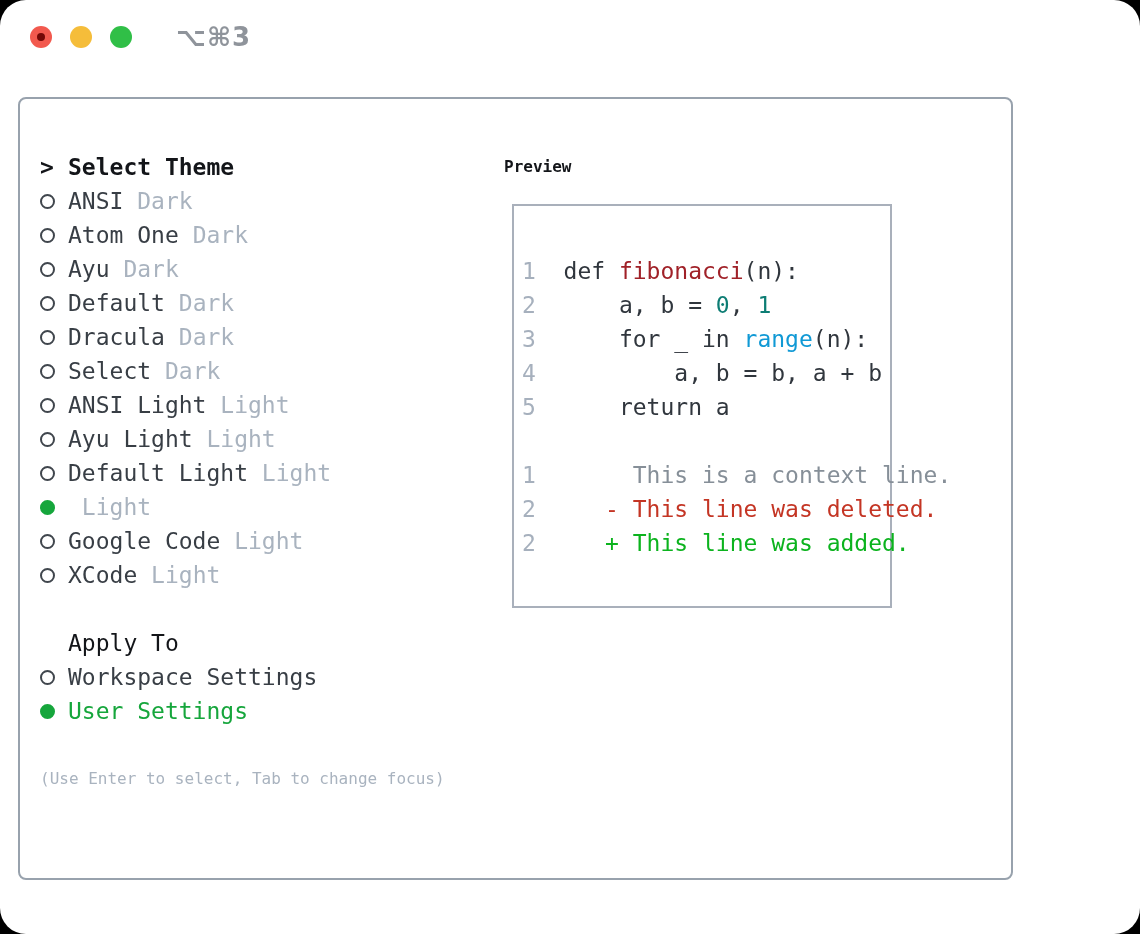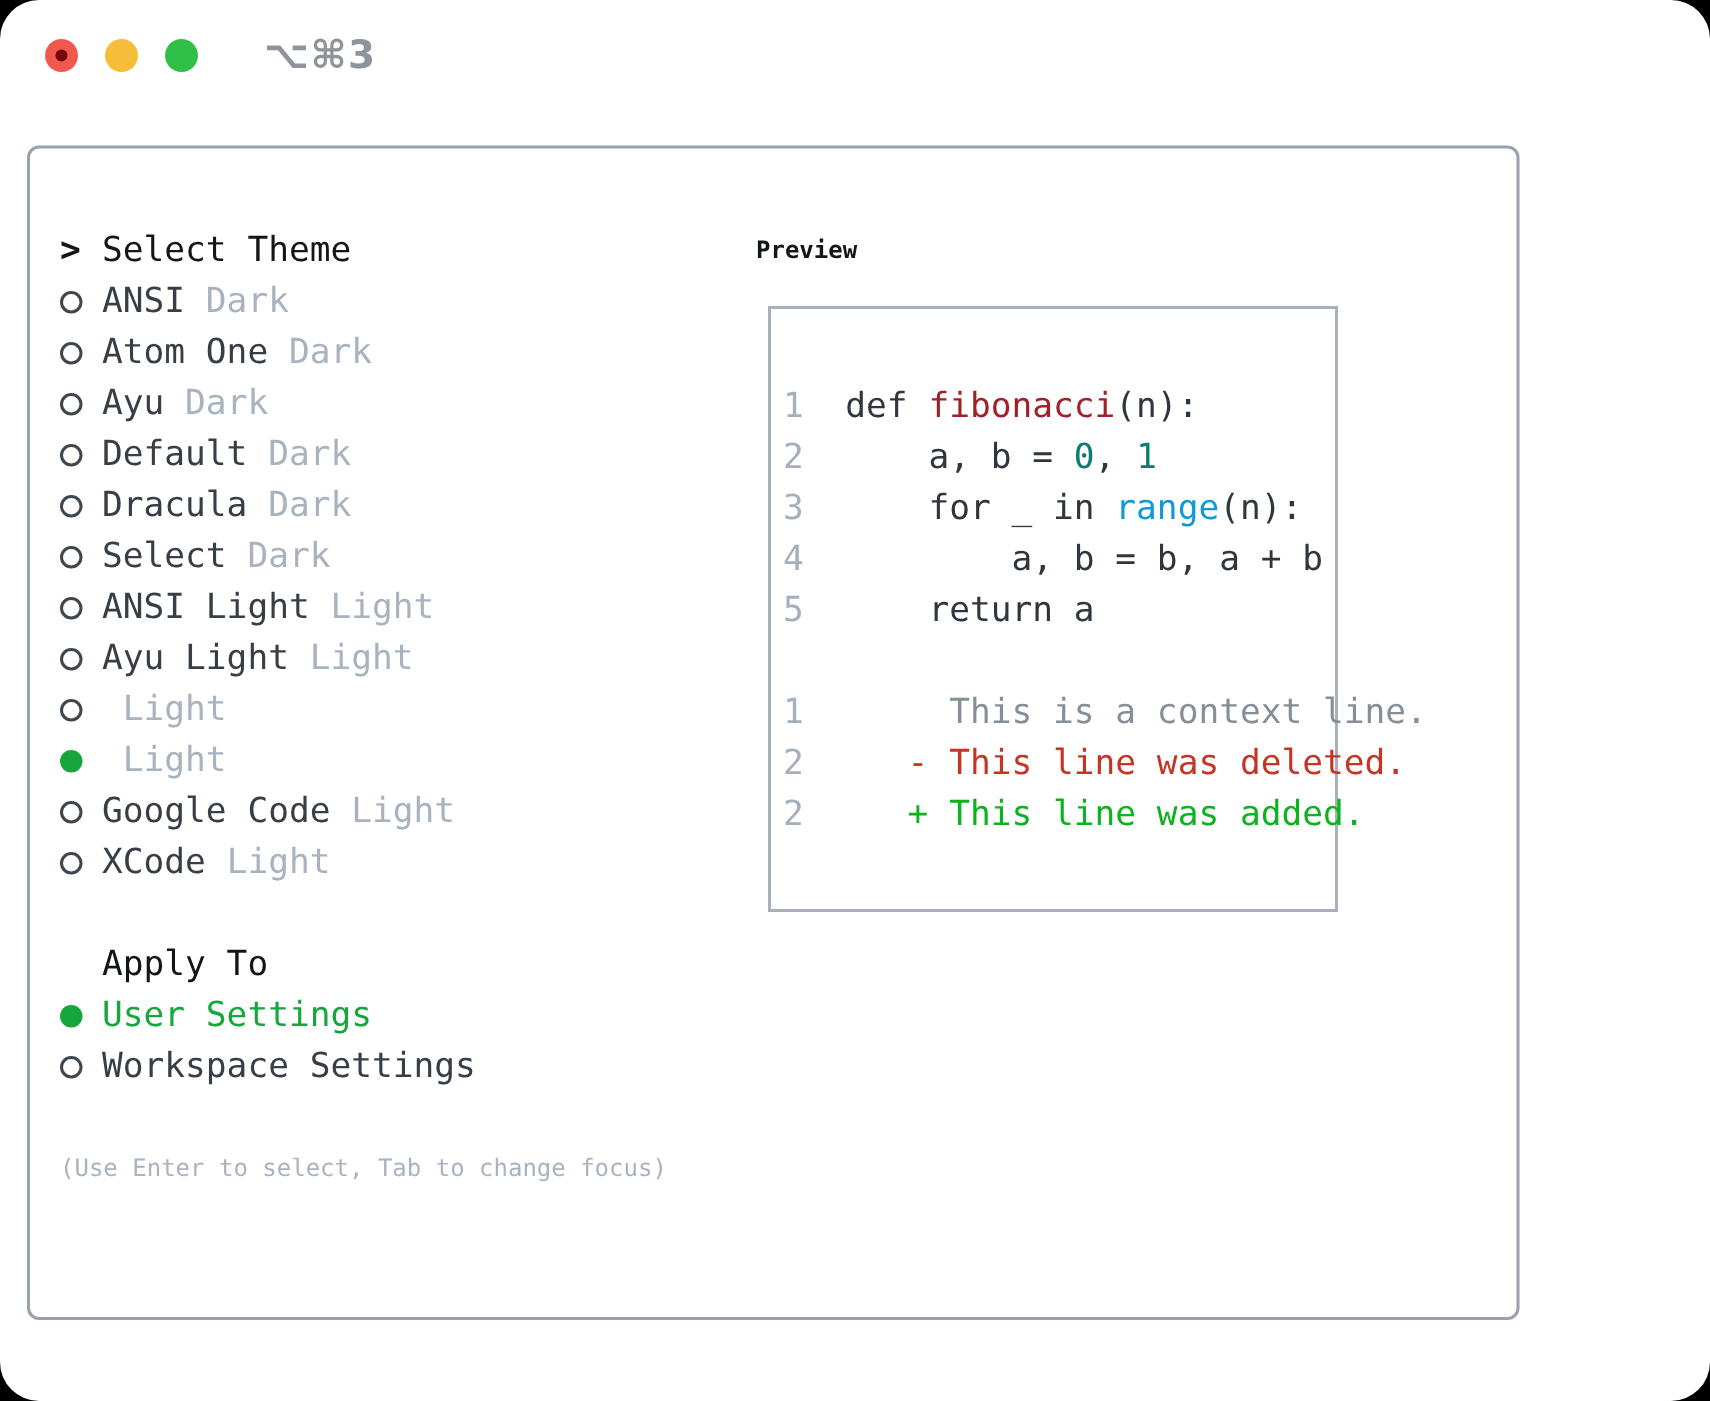--- a/index.html
+++ b/index.html
@@ -60,21 +60,21 @@
     font-size:23px;line-height:34px;color:var(--text-dark);
   }
   .row{height:34px;display:flex;align-items:center;white-space:pre;}
   .bullet{width:28px;flex:0 0 28px;display:flex;align-items:center;}
   .chevron{color:var(--heading-black);font-weight:700;}
   .radio{
     box-sizing:border-box;width:15px;height:15px;border-radius:50%;
     border:2px solid #40464d;background:transparent;
   }
   .radio.sel{background:var(--accent-green);border-color:var(--accent-green);}
-  .heading-label{color:var(--heading-black);font-weight:400;}
+  .heading-label{color:var(--heading-black);font-weight:700;}
   .variant{color:var(--muted-gray);margin-left:1ch;}
   .row.selected .label{color:var(--accent-green);}
   .apply-heading .label{color:var(--heading-black);}
   .hint{
     width:420px;color:var(--muted-gray);font-size:16px;line-height:34px;
     white-space:normal;word-break:normal;
   }
   
   .preview-heading{
     position:absolute;left:484px;top:51px;height:34px;line-height:34px;
@@ -120,36 +120,36 @@
 
       <div>
           <div class="row"><span class="bullet"><span class="radio"></span></span><span class="label">ANSI</span><span class="variant">Dark</span></div>
           <div class="row"><span class="bullet"><span class="radio"></span></span><span class="label">Atom One</span><span class="variant">Dark</span></div>
           <div class="row"><span class="bullet"><span class="radio"></span></span><span class="label">Ayu</span><span class="variant">Dark</span></div>
           <div class="row"><span class="bullet"><span class="radio"></span></span><span class="label">Default</span><span class="variant">Dark</span></div>
           <div class="row"><span class="bullet"><span class="radio"></span></span><span class="label">Dracula</span><span class="variant">Dark</span></div>
           <div class="row"><span class="bullet"><span class="radio"></span></span><span class="label">Select</span><span class="variant">Dark</span></div>
           <div class="row"><span class="bullet"><span class="radio"></span></span><span class="label">ANSI Light</span><span class="variant">Light</span></div>
           <div class="row"><span class="bullet"><span class="radio"></span></span><span class="label">Ayu Light</span><span class="variant">Light</span></div>
-          <div class="row"><span class="bullet"><span class="radio"></span></span><span class="variant">Light</span></div>
+          <div class="row"><span class="bullet"><span class="radio"></span></span><span class="label">Default Light</span><span class="variant">Light</span></div>
           <div class="row selected"><span class="bullet"><span class="radio sel"></span></span><span class="variant">Light</span></div>
           <div class="row"><span class="bullet"><span class="radio"></span></span><span class="label">Google Code</span><span class="variant">Light</span></div>
           <div class="row"><span class="bullet"><span class="radio"></span></span><span class="label">XCode</span><span class="variant">Light</span></div>
         </div>
 
       <div class="row"></div>
 
       <div class="row apply-heading">
         <span class="bullet"></span>
         <span class="label">Apply To</span>
       </div>
 
       <div>
+          <div class="row"><span class="bullet"><span class="radio"></span></span><span class="label">Workspace Settings</span></div>
           <div class="row selected"><span class="bullet"><span class="radio sel"></span></span><span class="label">User Settings</span></div>
-          <div class="row"><span class="bullet"><span class="radio"></span></span><span class="label">Workspace Settings</span></div>
         </div>
 
       <div class="row"></div>
 
       <div class="hint">(Use Enter to select, Tab to change focus)</div>
     </div>
 
     <div class="preview-heading">Preview</div>
 
     <div class="preview-box">

